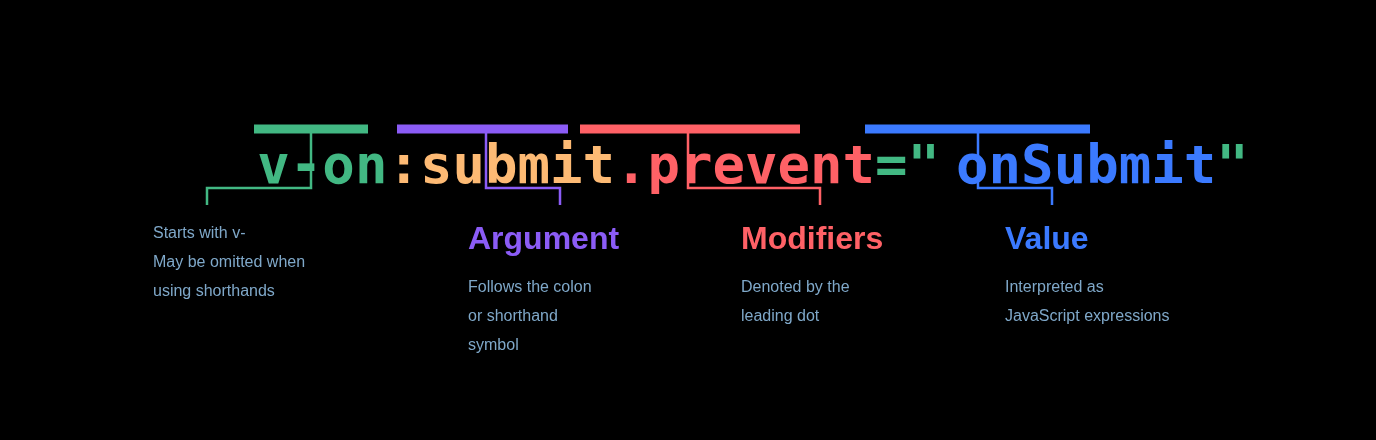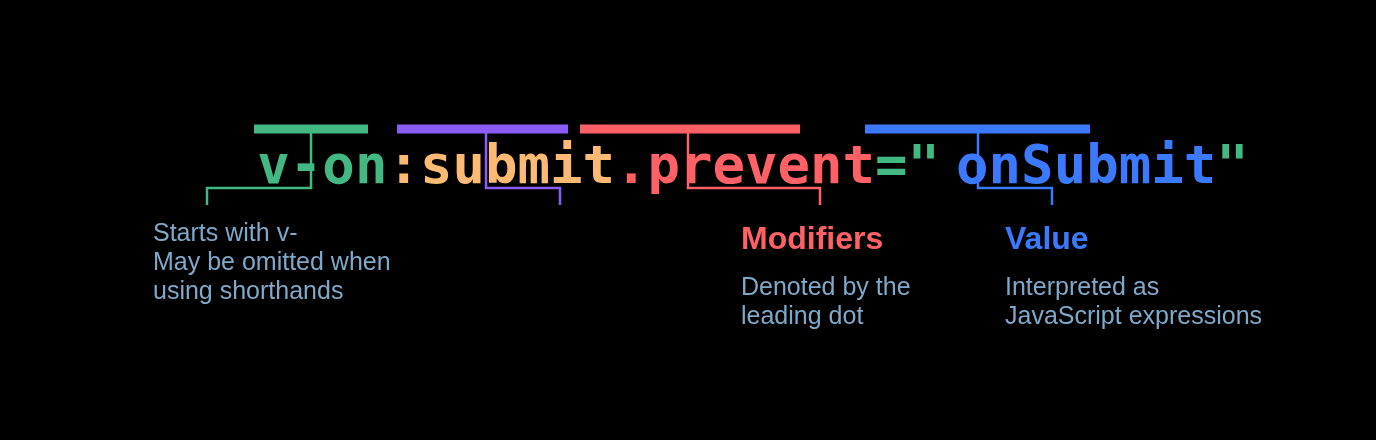--- a/index.html
+++ b/index.html
@@ -57,21 +57,21 @@
   .label-title {
     font-family: "Liberation Sans", sans-serif;
     font-size: 32px;
     font-weight: 700;
     line-height: 40px;
     margin: 0 0 14px 0;
     white-space: nowrap;
   }
   .label-desc {
     font-family: "Liberation Sans", sans-serif;
-    font-size: 25px;
+    font-size: 16px;
     font-weight: 400;
     line-height: 29px;
     color: #7fa8c9;
     white-space: pre-line;
     margin: 0;
   }
 
   .col-name     { left: 153px; width: 300px; }
   .col-argument { left: 468px; width: 250px; }
   .col-modifiers{ left: 741px; width: 245px; }
@@ -98,20 +98,26 @@
     <polyline fill="none" stroke-width="2.5" points="688,129 688,188 820,188 820,205" stroke="#ff6166"></polyline>
     <polyline fill="none" stroke-width="2.5" points="978,129 978,188 1052,188 1052,205" stroke="#3b7aff"></polyline>
   </svg>
 
   <div class="label-col col-name">
     <div class="label-desc" style="color: rgb(127, 168, 201);">Starts with v-
 May be omitted when
 using shorthands</div>
   </div>
 
+  <div class="label-col col-argument">
+    <div class="label-title" style="color: rgb(139, 92, 246);">Argument</div>
+    <div class="label-desc" style="color: rgb(127, 168, 201);">Follows the colon
+or shorthand
+symbol</div>
+  </div>
 
   <div class="label-col col-modifiers">
     <div class="label-title" style="color: rgb(255, 97, 102);">Modifiers</div>
     <div class="label-desc" style="color: rgb(127, 168, 201);">Denoted by the
 leading dot</div>
   </div>
 
   <div class="label-col col-value">
     <div class="label-title" style="color: rgb(59, 122, 255);">Value</div>
     <div class="label-desc" style="color: rgb(127, 168, 201);">Interpreted as

